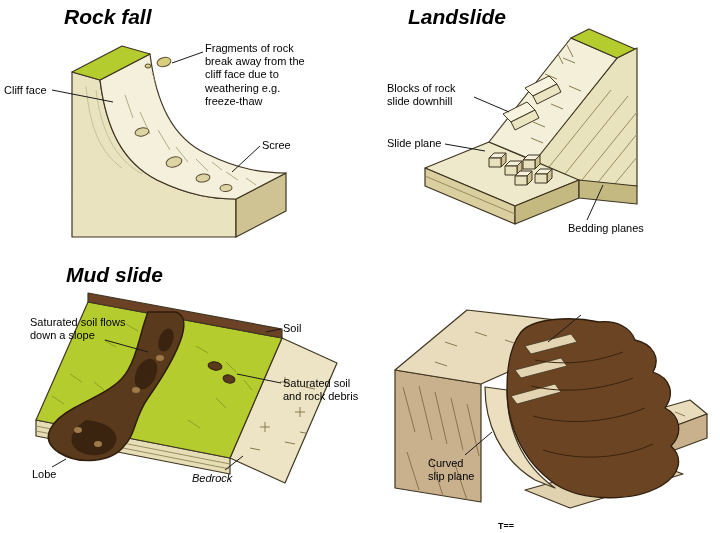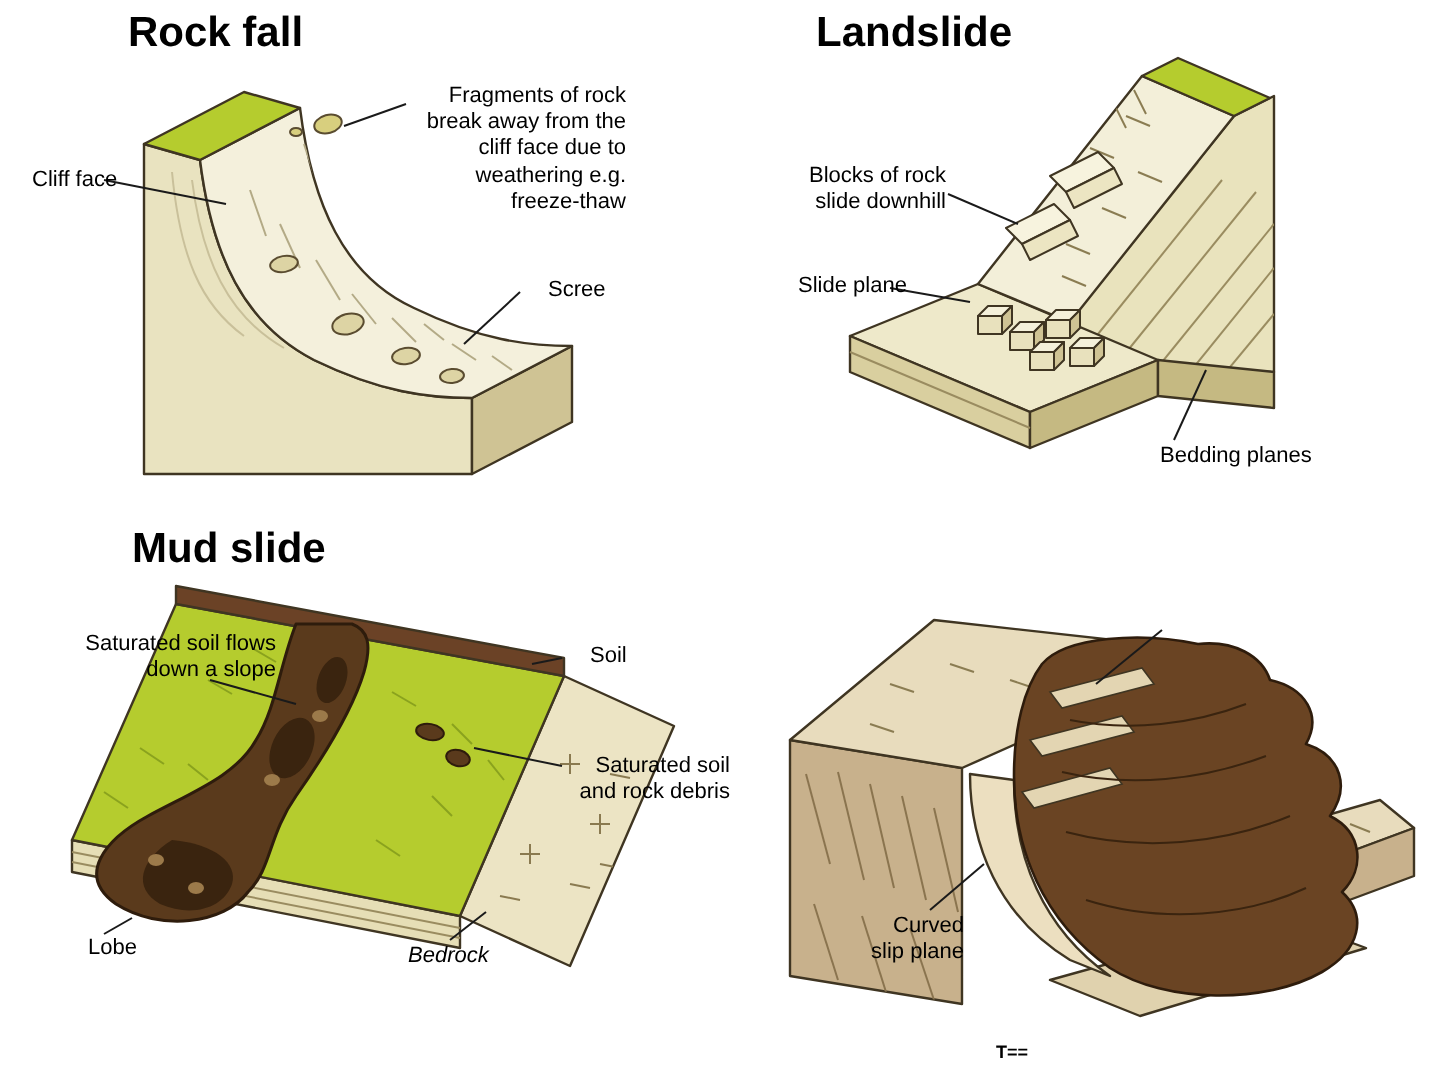--- a/index.html
+++ b/index.html
@@ -3,27 +3,27 @@
 <meta charset="utf-8">
 <style>
   html,body { margin:0; padding:0; background:#fff; }
   #stage {
     position:relative; width:720px; height:533px; background:#ffffff;
     overflow:hidden; font-family:"Liberation Sans", sans-serif;
   }
   .panel { position:absolute; display:block; }
   .title {
     position:absolute; font-family:"Liberation Sans", sans-serif;
-    font-size:21px; font-weight:bold; color:#000; white-space:nowrap;
+    font-size:21px; font-weight:bold; color:#000; white-space:nowrap;font-style:italic;
   }
   .lbl {
     position:absolute; font-family:"Liberation Sans", sans-serif;
-    font-size:11px; line-height:1.2; color:#000;text-align:right;
+    font-size:11px; line-height:1.2; color:#000;
   }
-  .nowrap { white-space:nowrap;margin-left:12px; }
+  .nowrap { white-space:nowrap; }
   #title-rockfall  { left:64px;  top:5px; }
   #title-landslide { left:408px; top:5px; }
   #title-mudslide  { left:66px;  top:263px; }
   #title-slumping  { left:408px; top:263px; }
   #lbl-cliff-face  { left:4px;   top:84px; }
   #lbl-fragments   { left:205px; top:42px;  width:108px; }
   #lbl-scree       { left:262px; top:139px; }
   #lbl-blocks      { left:387px; top:82px;  width:86px; }
   #lbl-slide-plane { left:387px; top:137px; }
   #lbl-bedding     { left:568px; top:222px; }

